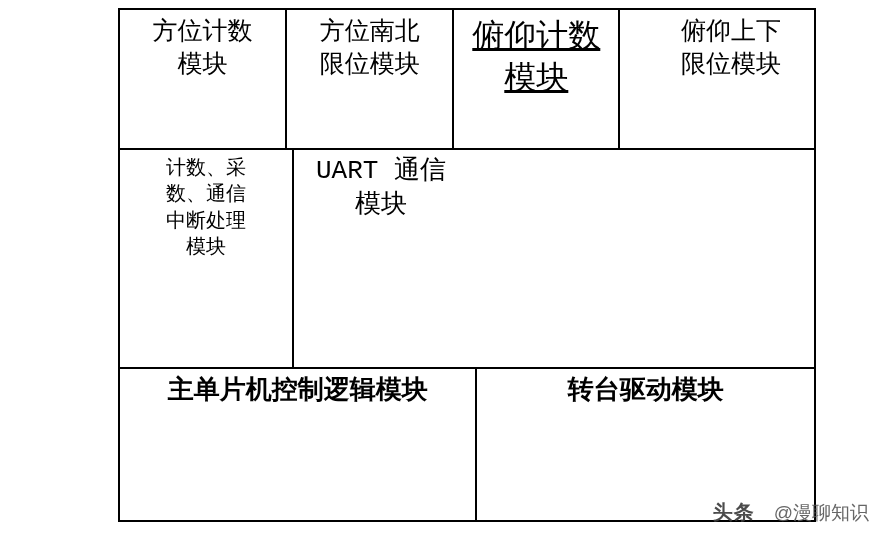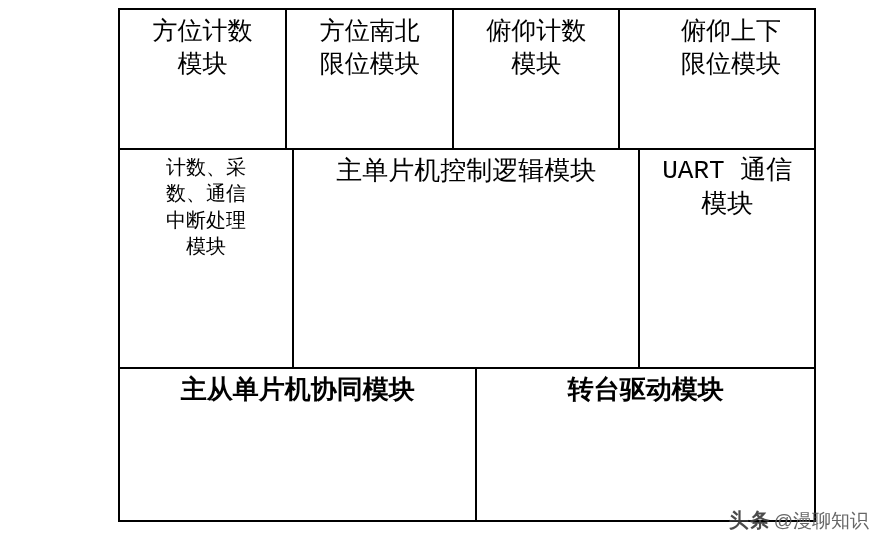--- a/index.html
+++ b/index.html
@@ -57,44 +57,44 @@
     color: #000000;
   }
 
   .vline {
     border-right: 2px solid #000000;
   }
 
   
   .top-1 { width: 25.1%; font-size: 25px; }
   .top-2 { width: 25.1%; font-size: 25px; }
-  .top-3 { width: 24.9%; font-size: 25px; }
+  .top-3 { width: 24.9%; font-size: 32px; text-decoration: underline; }
   .top-4 { width: 24.9%; font-size: 25px; margin-left: 28px; }
 
   
   .mid-1 { width: 25.1%; font-size: 20px; }
   .mid-2 { width: 49.9%; font-size: 26px; }
   .mid-3 { width: 25.0%; font-size: 26px; font-family: Liberation Mono, monospace; }
 
   
   .bot-1 { width: 51.5%; font-size: 26px; font-weight: bold; }
   .bot-2 { width: 48.5%; font-size: 26px; font-weight: bold; }
 
   .cell-text {
     display: block;
     white-space: pre-line;
   }
 
   #watermark {
     position: absolute;
     right: 10px;
-    bottom: 10px;
+    bottom: 18px;
     display: flex;
     align-items: center;
-    gap: 3px;
+    gap: 19px;
     font-family: "Liberation Sans", sans-serif;
     font-size: 20px;
     color: #5a5a5a;
     opacity: 0.92;
   }
   #watermark .wm-logo {
     font-weight: bold;
     font-size: 20px;
     color: #3c3c3c;
     letter-spacing: 1px;
@@ -128,32 +128,29 @@
     </div>
   </div>
 
   <div class="row row-mid">
     <div class="cell mid-1 vline">
       <span class="cell-text">计数、采
 数、通信
 中断处理
 模块</span>
     </div>
-    <div class="cell mid-2 vline">
-      <span class="cell-text">主单片机控制逻辑模块</span>
-    </div>
     <div class="cell mid-3">
       <span class="cell-text">UART 通信
 模块</span>
     </div>
   </div>
 
   <div class="row row-bot">
     <div class="cell bot-1 vline">
-      <span class="cell-text">主从单片机协同模块</span>
+      <span class="cell-text">主单片机控制逻辑模块</span>
     </div>
     <div class="cell bot-2">
       <span class="cell-text">转台驱动模块</span>
     </div>
   </div>
 
 </div>
 
 <div id="watermark">
   <span class="wm-logo">头条</span>

